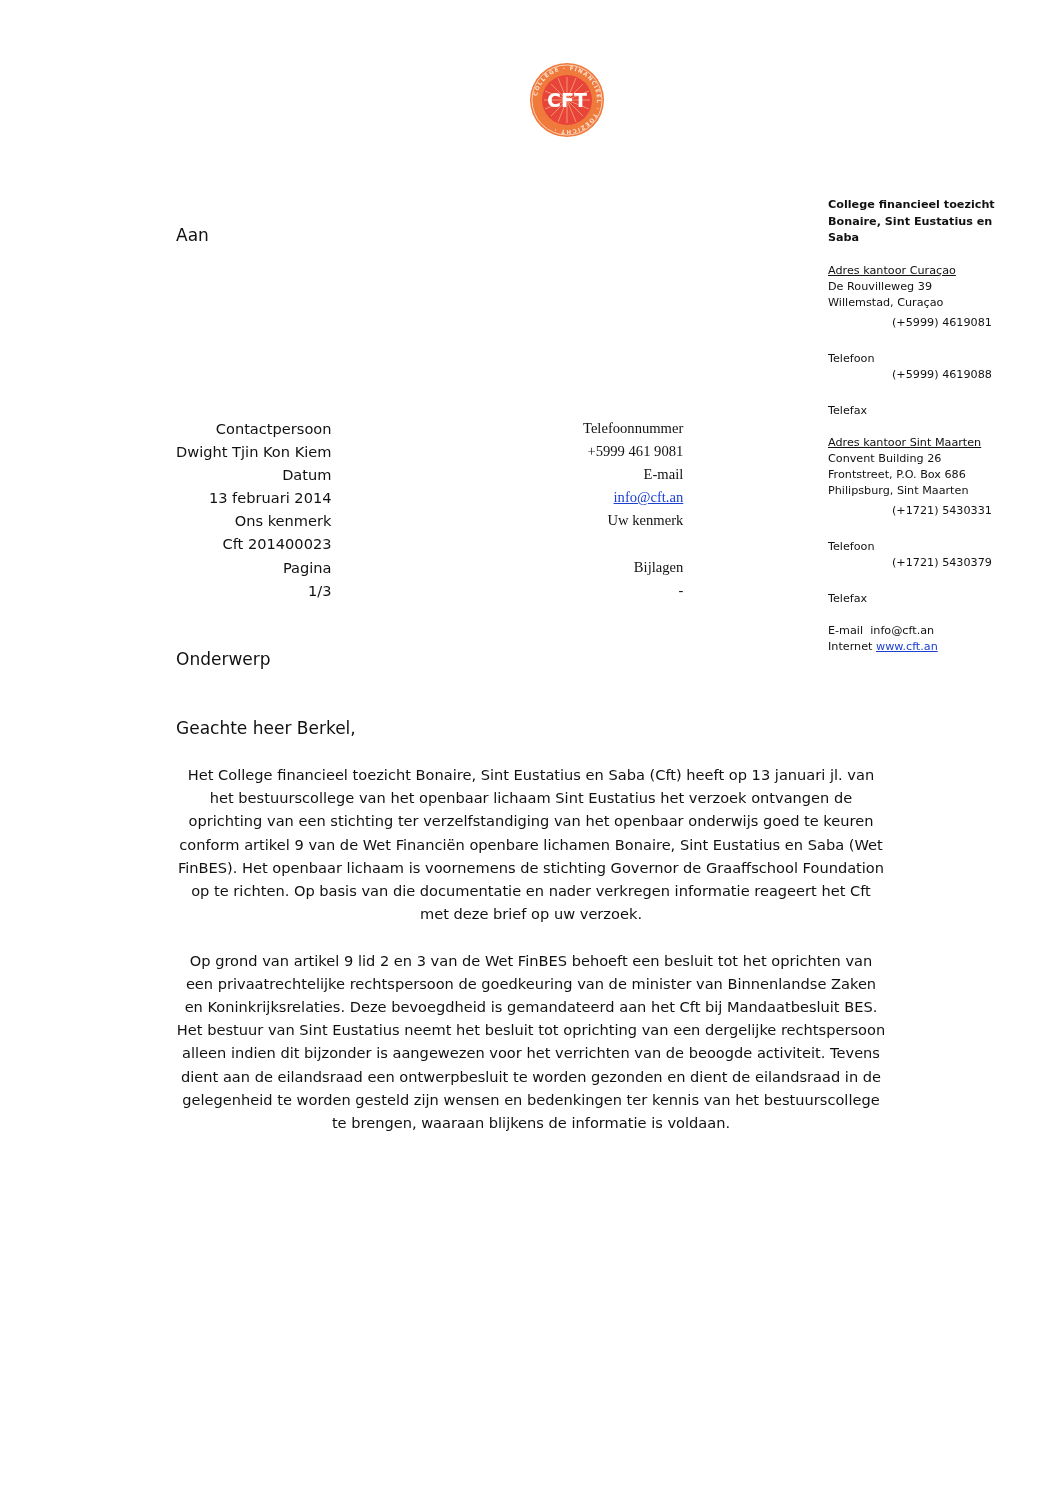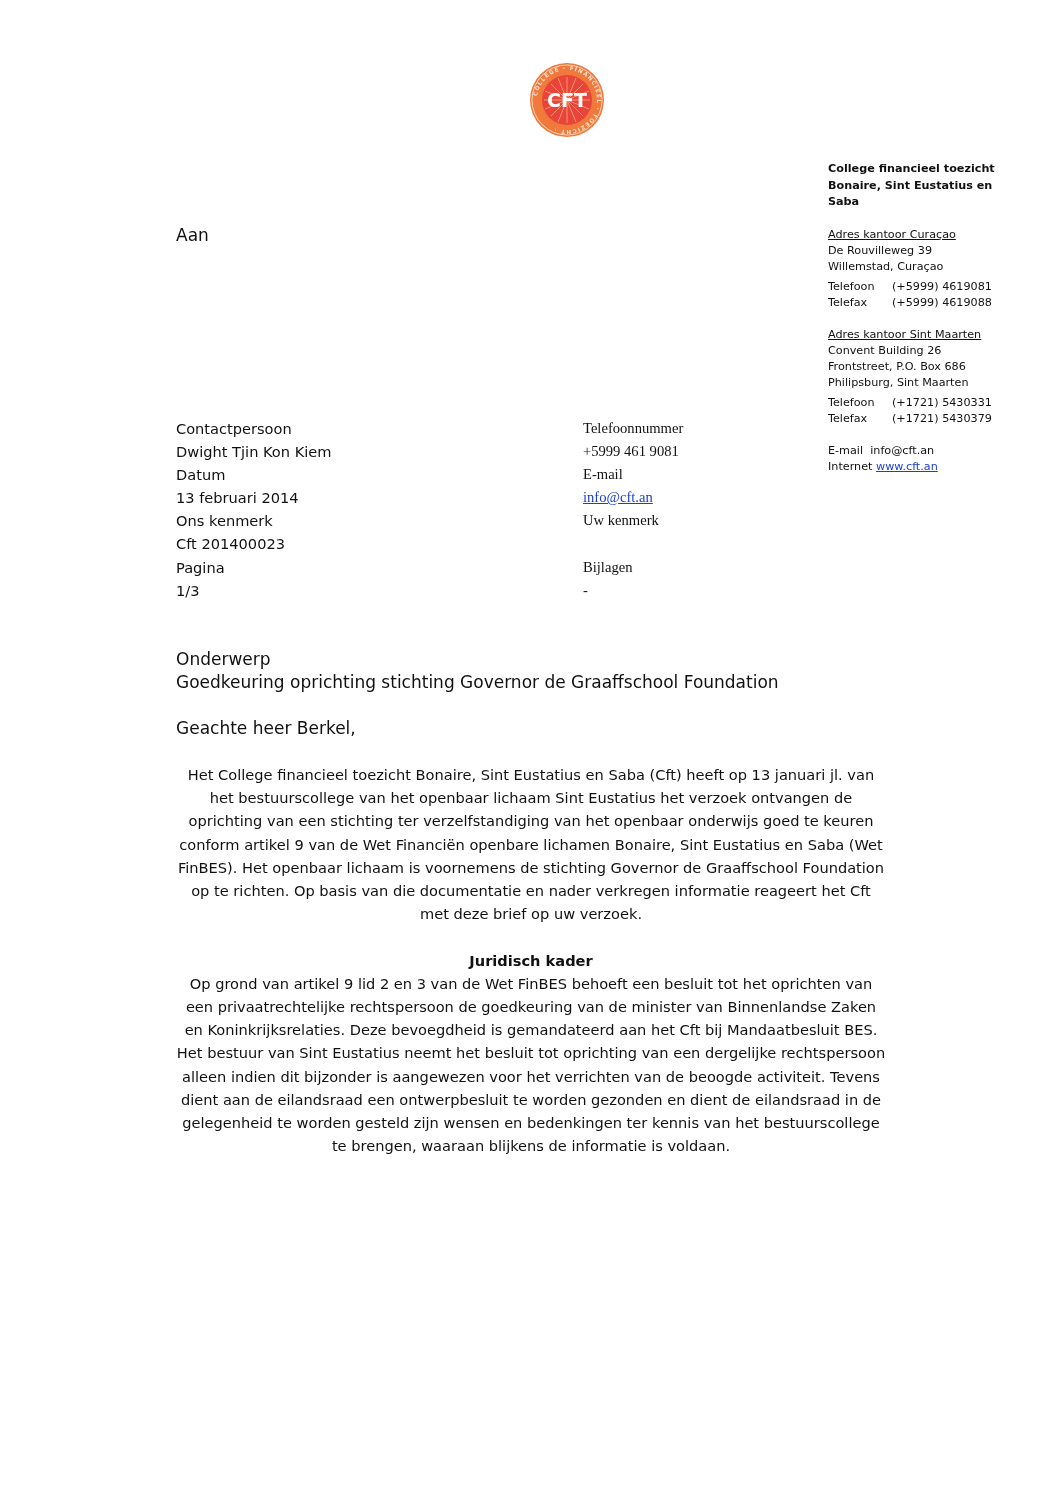--- a/index.html
+++ b/index.html
@@ -5,31 +5,31 @@
     html, body { margin: 0; padding: 0; background: #ffffff; }
     body {
       width: 1058px; height: 1497px; position: relative; overflow: hidden;
       font-family: "DejaVu Sans", sans-serif; color: #111;
     }
     .logo { position: absolute; left: 529px; top: 62px; width: 76px; height: 76px; }
     .sidebar {
       position: absolute; left: 828px; top: 161px; width: 200px;
       font-size: 11.2px; line-height: 16px; color: #111;
     }
-    .sidebar .org { font-weight: bold; margin-bottom: 16px; line-height: 16.5px; }
+    .sidebar .org { font-weight: bold; margin-bottom: 16px; line-height: 16.5px; margin-top: 36px; }
     .sidebar .u { text-decoration: underline; }
     .sidebar .row { display: flex; }
-    .sidebar .row .k { width: 64px; }
+    .sidebar .row .k { width: 64px; margin-top: 36px; }
     .sidebar .gap { height: 4px; }
     .sidebar .gap-big { height: 16px; }
     .sidebar a { color: #1a3fd1; text-decoration: underline; }
     .main { position: absolute; left: 176px; font-size: 17px; line-height: 23.2px; }
     .addressee { top: 224px; }
     .meta { position: absolute; top: 417px; left: 176px; width: 600px; font-size: 14.6px; line-height: 23.1px; }
-    .meta .col { position: absolute; top: 0; }
+    .meta .col { position: absolute; top: 0; text-align: right; }
     .meta .col.right { left: 407px; font-family: Liberation Serif, serif; }
     .meta a { color: #1a3fd1; text-decoration: underline; }
     .subject { top: 648px; }
     .greeting { top: 717px; }
     .body { position: absolute; left: 176px; top: 763px; width: 710px; font-size: 14.6px; line-height: 23.2px; text-align: center; }
     .body p { margin: 0; }
     .body .para1 { margin-bottom: 23.2px; }
     .body h3 { font-size: 14.6px; font-weight: bold; margin: 0; line-height: 23.2px; }
   </style>
 </head>
@@ -132,23 +132,21 @@
     <div><a href="#">info@cft.an</a></div>
     <div>Uw kenmerk</div>
     <div style="min-height:23.1px"></div>
     <div>Bijlagen</div>
     <div>-</div>
   </div>
 </div>
 
 <div class="main subject">
   <div>Onderwerp</div>
-  <div>Goedkeuring oprichting stichting Governor de Graaffschool Foundation</div>
 </div>
 
 <div class="main greeting">Geachte heer Berkel,</div>
 
 <div class="body">
   <p class="para1">Het College financieel toezicht Bonaire, Sint Eustatius en Saba (Cft) heeft op 13 januari jl. van het bestuurscollege van het openbaar lichaam Sint Eustatius het verzoek ontvangen de oprichting van een stichting ter verzelfstandiging van het openbaar onderwijs goed te keuren conform artikel 9 van de Wet Financiën openbare lichamen Bonaire, Sint Eustatius en Saba (Wet FinBES). Het openbaar lichaam is voornemens de stichting Governor de Graaffschool Foundation op te richten. Op basis van die documentatie en nader verkregen informatie reageert het Cft met deze brief op uw verzoek.</p>
-  <h3>Juridisch kader</h3>
   <p>Op grond van artikel 9 lid 2 en 3 van de Wet FinBES behoeft een besluit tot het oprichten van een privaatrechtelijke rechtspersoon de goedkeuring van de minister van Binnenlandse Zaken en Koninkrijksrelaties. Deze bevoegdheid is gemandateerd aan het Cft bij Mandaatbesluit BES.</p>
   <p>Het bestuur van Sint Eustatius neemt het besluit tot oprichting van een dergelijke rechtspersoon alleen indien dit bijzonder is aangewezen voor het verrichten van de beoogde activiteit. Tevens dient aan de eilandsraad een ontwerpbesluit te worden gezonden en dient de eilandsraad in de gelegenheid te worden gesteld zijn wensen en bedenkingen ter kennis van het bestuurscollege te brengen, waaraan blijkens de informatie is voldaan.</p>
 </div>
 
 </body></html>

